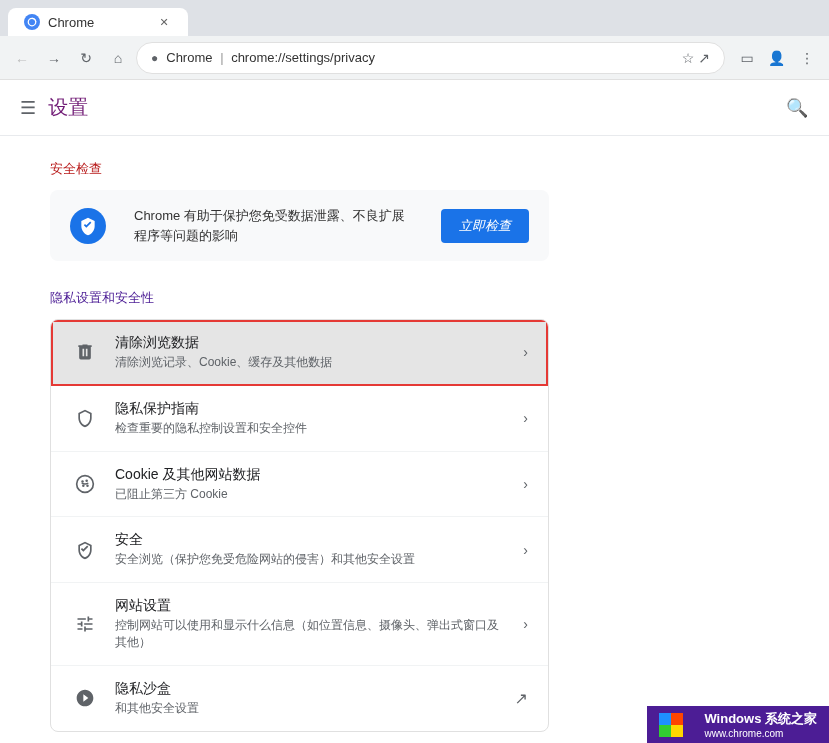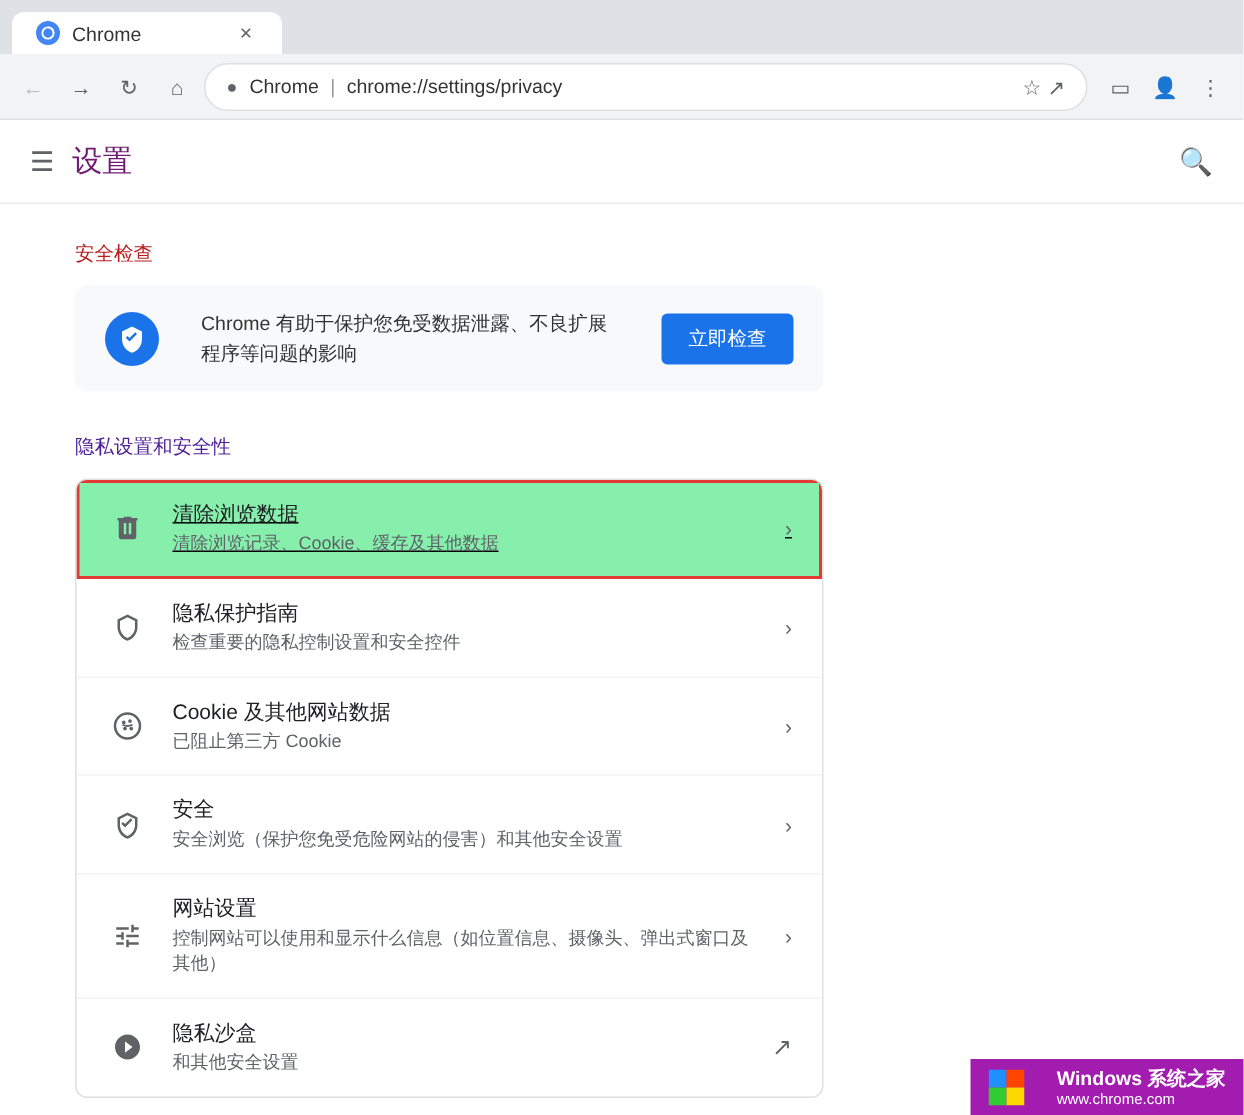--- a/index.html
+++ b/index.html
@@ -32,37 +32,37 @@
     .search-icon-header { margin-left: auto; color: #5f6368; font-size: 18px; cursor: pointer; }
 
     .settings-content { padding: 24px 280px 24px 50px; max-width: 860px; margin: 0 auto; }
 
     .section-label { font-size: 13px; color: #b91c1c; font-weight: 500; margin-bottom: 12px; }
 
     
     .safety-card { background: #f8f9fa; border-radius: 8px; padding: 16px 20px; margin-bottom: 28px; display: flex; align-items: center; gap: 28px; }
     .safety-icon { width: 36px; height: 36px; background: #1a73e8; border-radius: 50%; display: flex; align-items: center; justify-content: center; flex-shrink: 0; }
     .safety-text { flex: 1; font-size: 13px; color: #333; line-height: 1.5; }
-    .check-btn { background: #1a73e8; color: #fff; border: none; border-radius: 4px; padding: 8px 18px; font-size: 13px; cursor: pointer; white-space: nowrap; flex-shrink: 0; }
+    .check-btn { background: #1a73e8; color: #fff; border: none; border-radius: 4px; padding: 8px 18px; font-size: 13px; cursor: pointer; white-space: nowrap; flex-shrink: 0; font-style: italic; }
 
     
     .privacy-section { margin-bottom: 20px; }
     .privacy-label { font-size: 13px; color: #4c1d95; font-weight: 500; margin-bottom: 12px; }
     .settings-list { background: #fff; border-radius: 8px; border: 1px solid #e0e0e0; overflow: hidden; }
     .settings-item { display: flex; align-items: center; padding: 14px 20px; border-bottom: 1px solid #f1f3f4; cursor: pointer; position: relative; gap: 16px; min-height: 64px; }
     .settings-item:last-child { border-bottom: none; }
-    .settings-item.highlighted { outline: 2px solid #e53935; outline-offset: -2px; background: #86efac; text-decoration: underline; }
+    .settings-item.highlighted { outline: 2px solid #e53935; outline-offset: -2px; background: #e5e5e5; }
     .item-icon { width: 28px; height: 28px; display: flex; align-items: center; justify-content: center; flex-shrink: 0; color: #5f6368; font-size: 18px; }
     .item-content { flex: 1; }
     .item-title { font-size: 14px; color: #202124; margin-bottom: 2px; }
     .item-desc { font-size: 12px; color: #5f6368; line-height: 1.4; }
     .item-arrow { color: #5f6368; font-size: 14px; flex-shrink: 0; }
     .item-external { color: #5f6368; font-size: 14px; flex-shrink: 0; }
 
-    .watermark { position: fixed; bottom: 0; right: 0; background: #a21caf; color: #fff; font-size: 11px; padding: 4px 12px; display: flex; align-items: center; gap: 21px; }
+    .watermark { position: fixed; bottom: 0; right: 0; background: #4c1d95; color: #fff; font-size: 11px; padding: 4px 12px; display: flex; align-items: center; gap: 21px; }
     .watermark-logo { width: 24px; height: 24px; }
     .watermark-text-main { font-size: 13px; font-weight: bold; }
     .watermark-text-sub { font-size: 10px; }
   </style>
 </head>
 <body>
 
 <div class="browser-chrome">
   <div class="tab-bar">
     <div class="tab">

